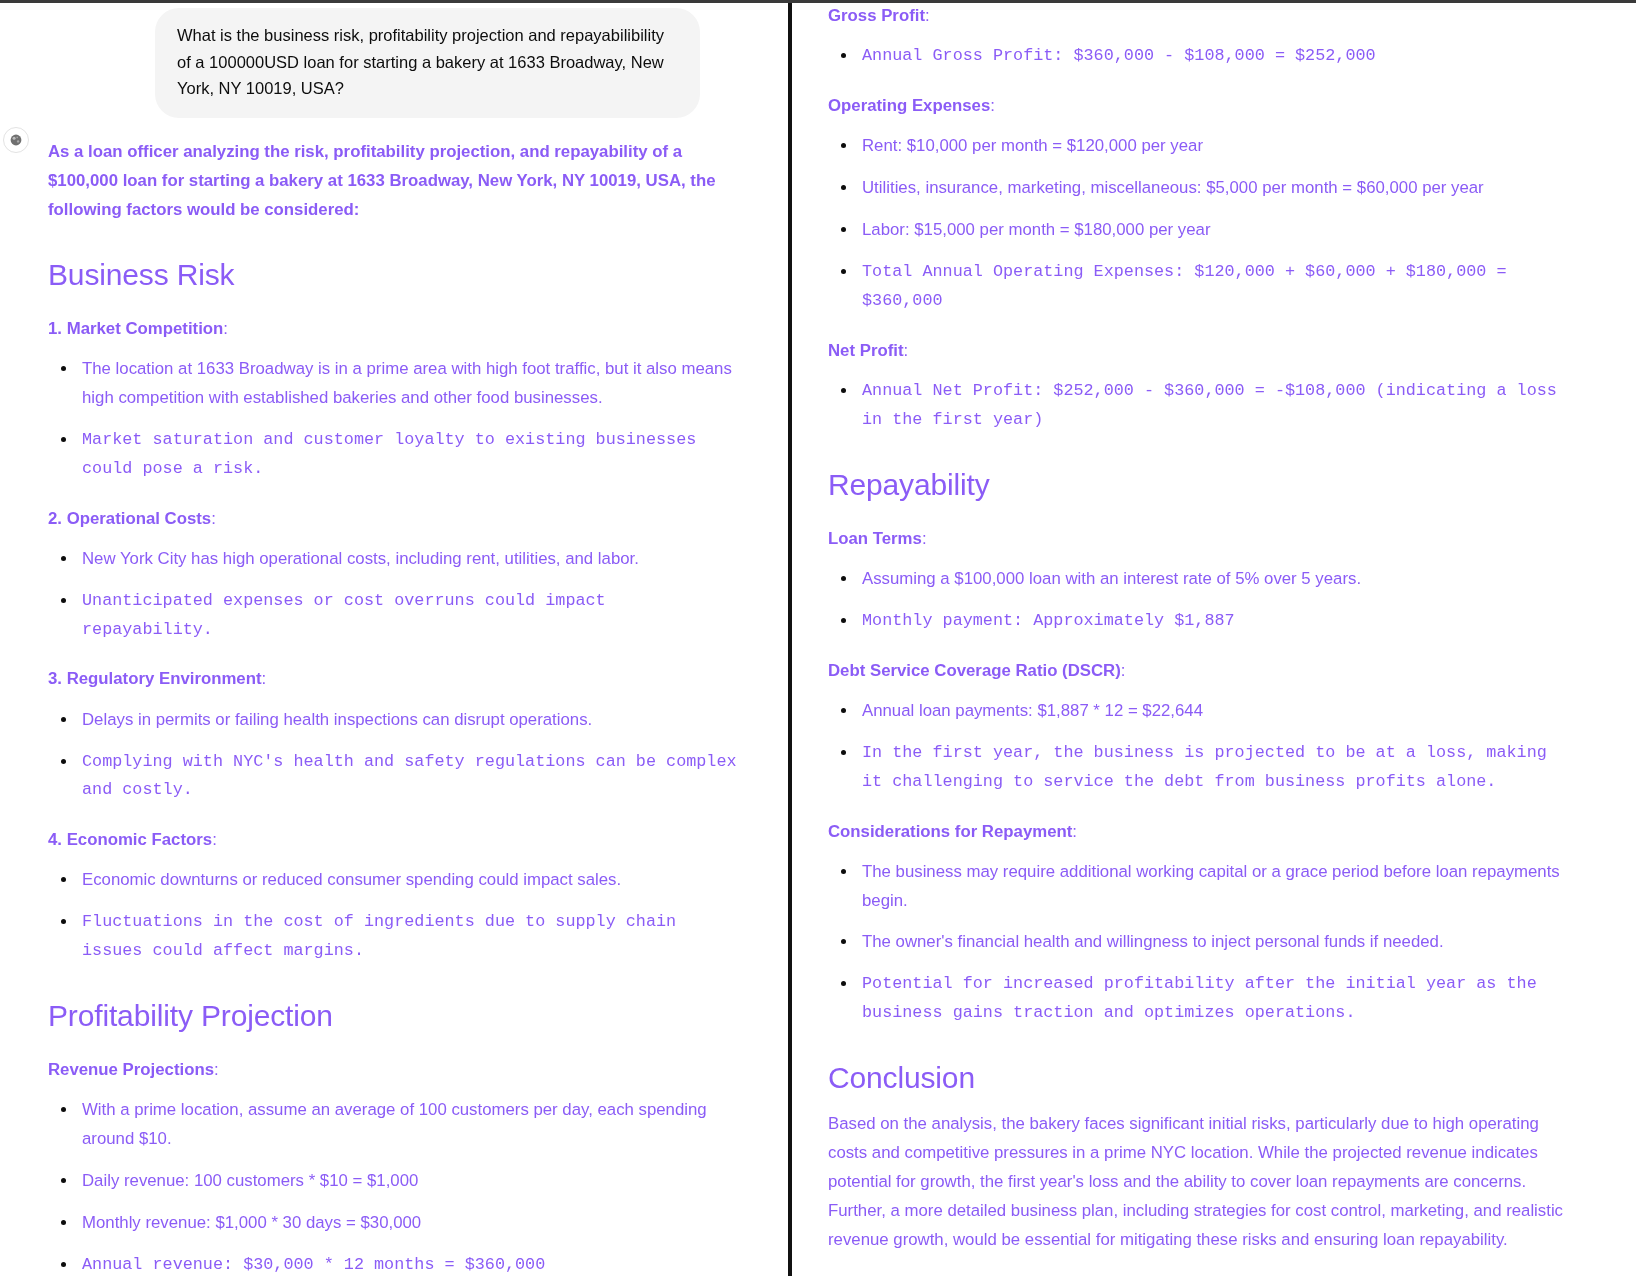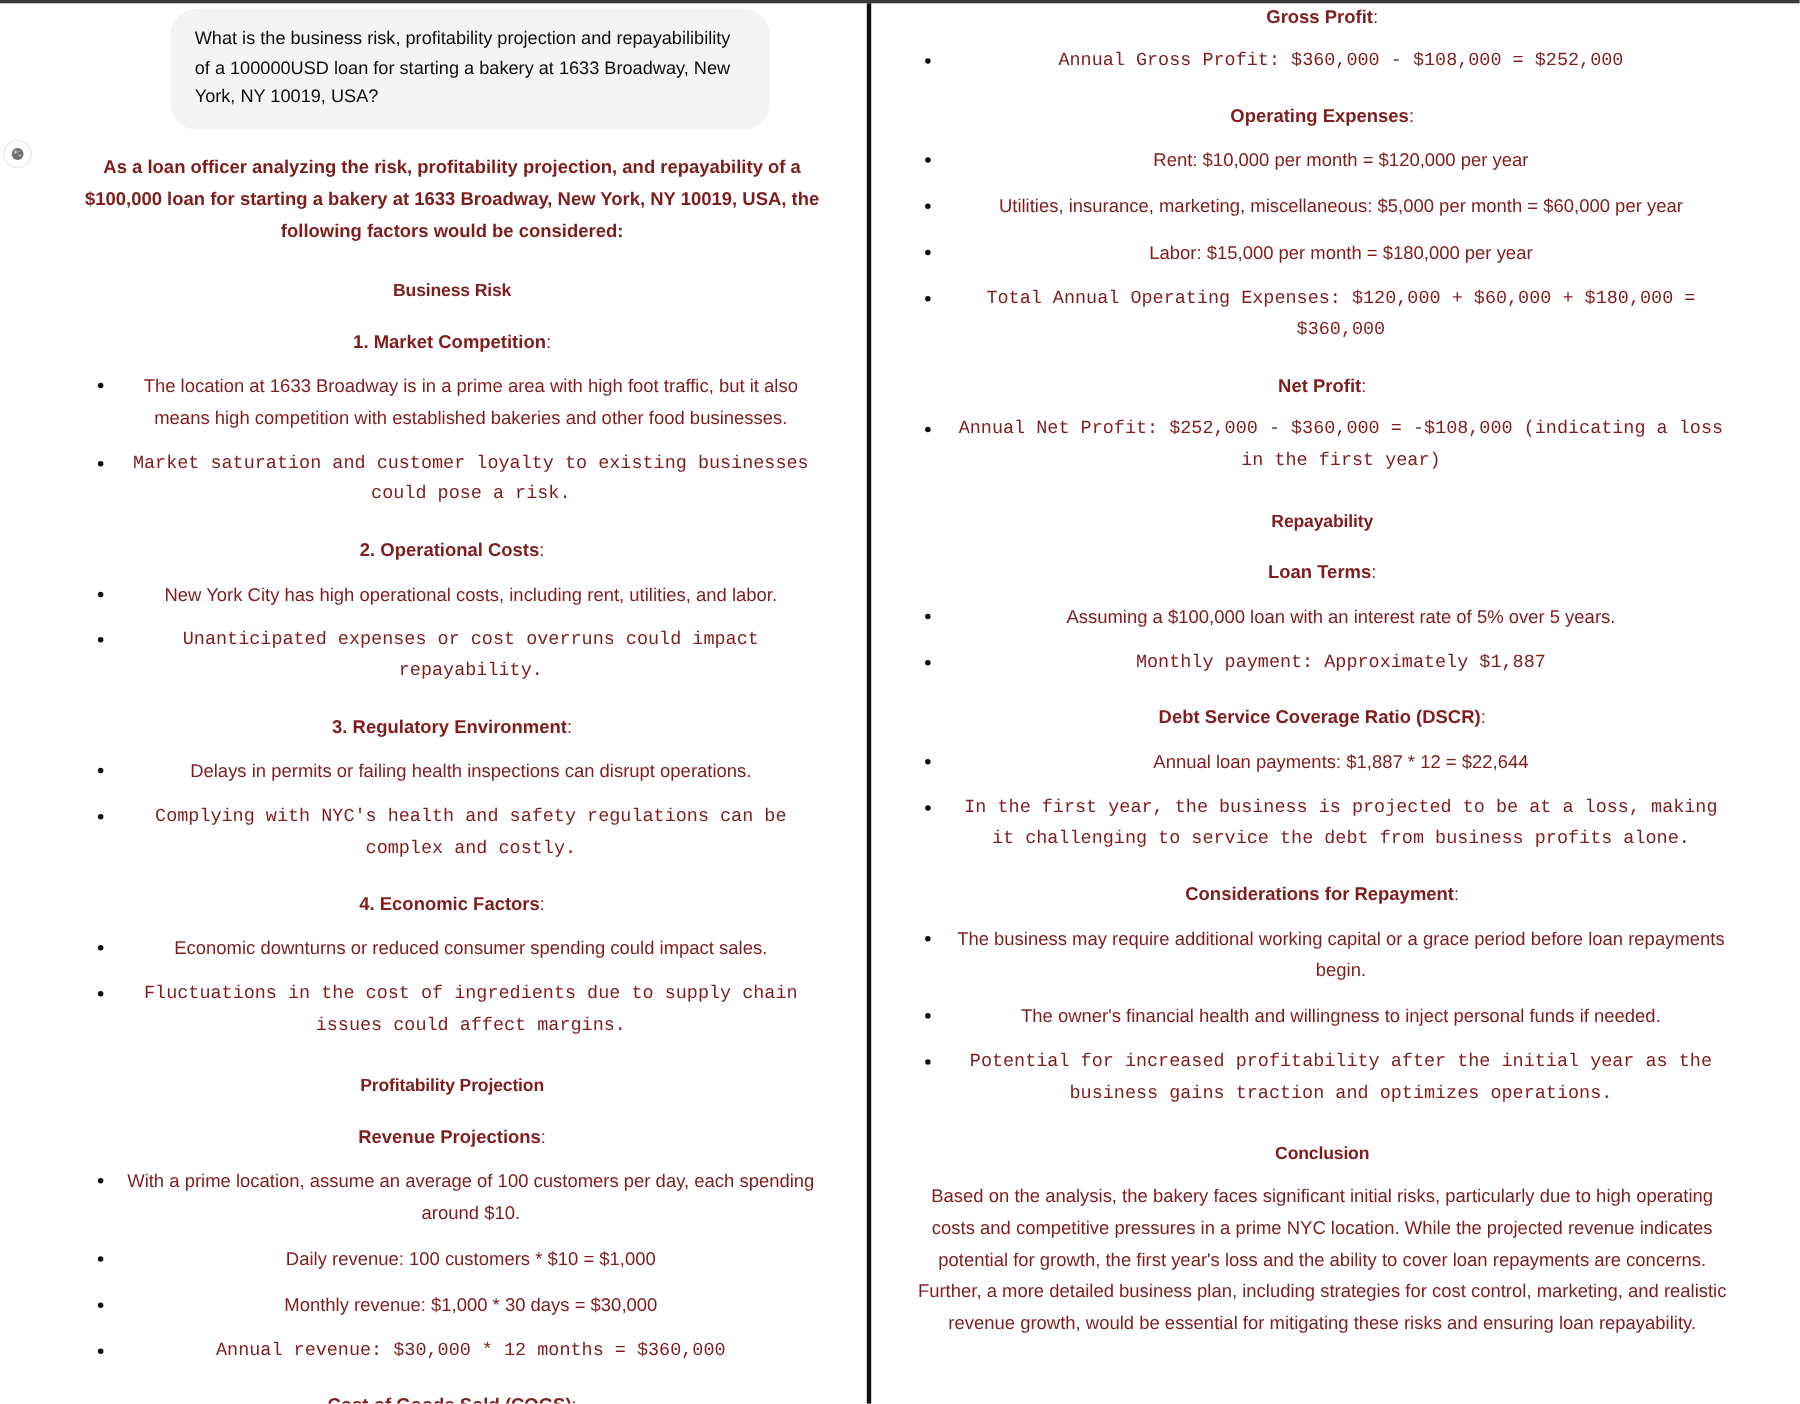--- a/index.html
+++ b/index.html
@@ -33,21 +33,21 @@
     width: 1636px;
     height: 1273px;
     display: flex;
     align-items: flex-start;
   }
   .col {
     position: relative;
     height: 1273px;
     overflow: hidden;
   }
-  .col-left  { width: 788px; padding-left: 28px; }
+  .col-left  { width: 788px; }
   .divider {
     width: 4px;
     height: 1273px;
     background: #111111;
     flex: 0 0 4px;
   }
   .col-right { width: 814px; }
 
   .col-left  .inner { padding: 0 42px 0 48px; }
   .col-right .inner { padding: 0 30px 0 36px; }
@@ -80,31 +80,31 @@
     border-radius: 24px;
     padding: 14px 22px 16px 22px;
     max-width: 545px;
     font-size: 16.5px;
     line-height: 1.62;
     color: #0d0d0d;
     text-align: left;
   }
 
   
-  .assist { font-size: 16.8px; line-height: 1.72; color: #7f1d1d; text-align: center; }
+  .assist { font-size: 16.8px; line-height: 1.72; color: #8b5cf6; }
   .assist .para {
     margin: 0 0 4px 0;
     padding-top: 18px;
   }
   .assist .para.first { padding-top: 20px; font-weight: bold; }
 
   h2.sec {
-    font-size: 16px;
+    font-size: 30px;
     line-height: 1.3;
-    font-weight: 700;
+    font-weight: 400;
     margin: 30px 0 0 0;
     letter-spacing: -0.15px;
   }
 
   h3.sub {
     font-size: 16.8px;
     line-height: 1.5;
     font-weight: 400;
     margin: 22px 0 0 0;
   }

